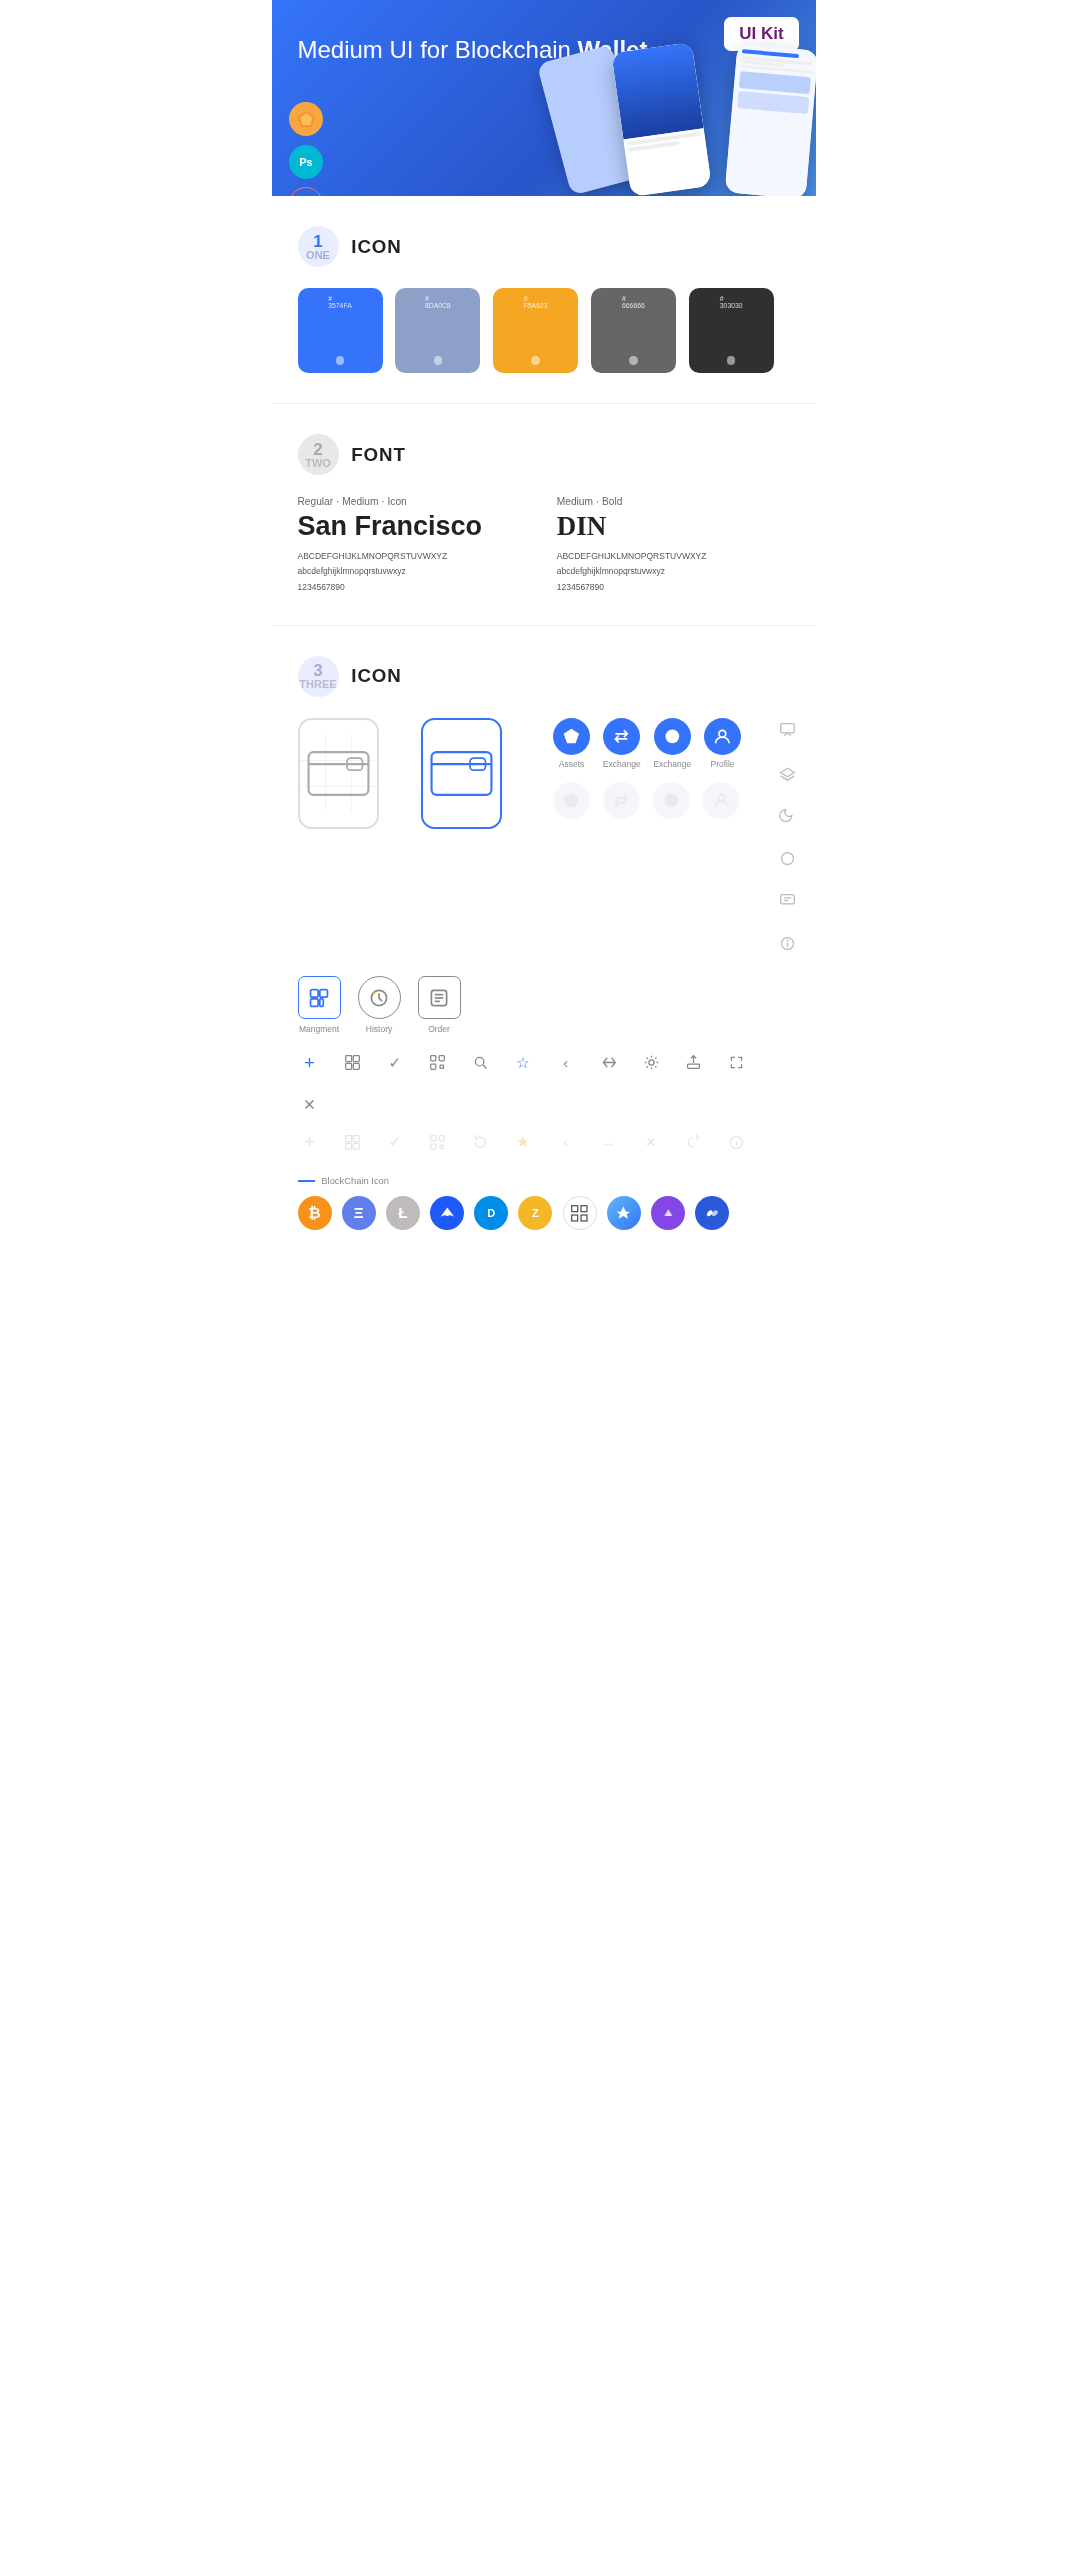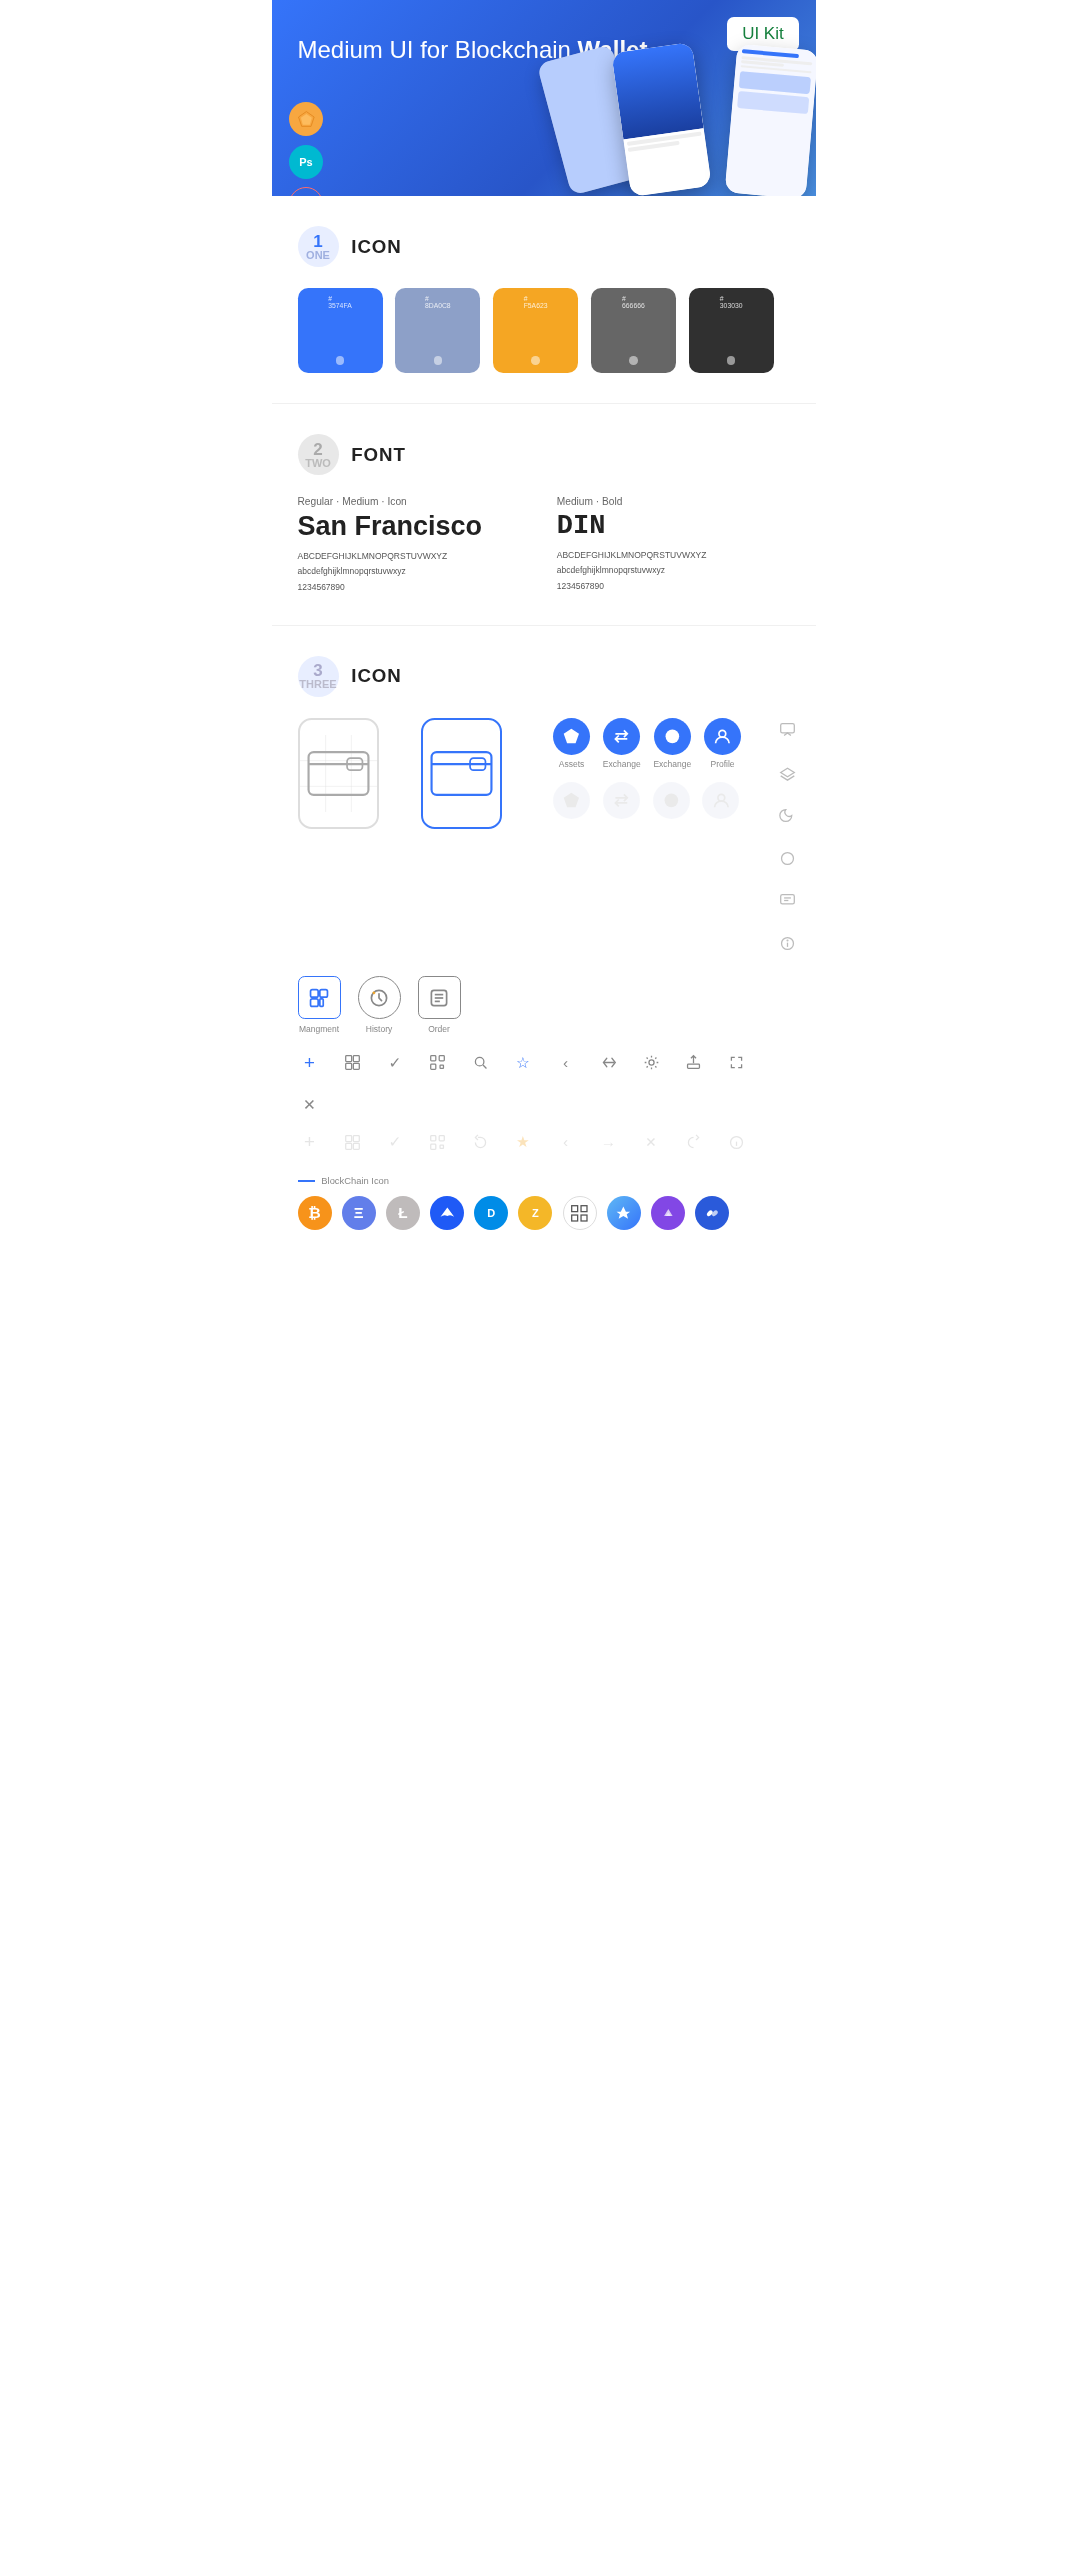--- a/index.html
+++ b/index.html
@@ -19,22 +19,22 @@
       font-weight: 400;
       line-height: 1.3;
       margin-bottom: 8.5px;
     }
     .hero-title strong { font-weight: 800; }
     .ui-kit-badge {
       position: absolute;
       top: 17px;
       right: 17px;
       background: #fff;
-      color: #15803d;
-      font-weight: 400;
+      color: #701a75;
+      font-weight: 700;
       font-size: 17px;
       padding: 6.8px 15.3px;
       border-radius: 6.8px;
     }
     .badge-sketch, .badge-ps, .badge-screens {
       width: 34px;
       height: 34px;
       border-radius: 50%;
       display: flex;
       align-items: center;
@@ -128,21 +128,21 @@
       font-size: 10.2px;
       color: #666;
       margin-bottom: 4.3px;
     }
     .font-name {
       font-size: 27px;
       font-weight: 700;
       color: #222;
       margin-bottom: 6.8px;
     }
-    .font-name.din { font-family: Liberation Mono, monospace; }
+    .font-name.din { font-family: Liberation Serif, serif; }
     .font-chars {
       font-size: 8.5px;
       color: #555;
       line-height: 1.8;
     }
     .icon-box {
       display: flex;
       flex-direction: column;
       align-items: center;
       gap: 4.3px;

